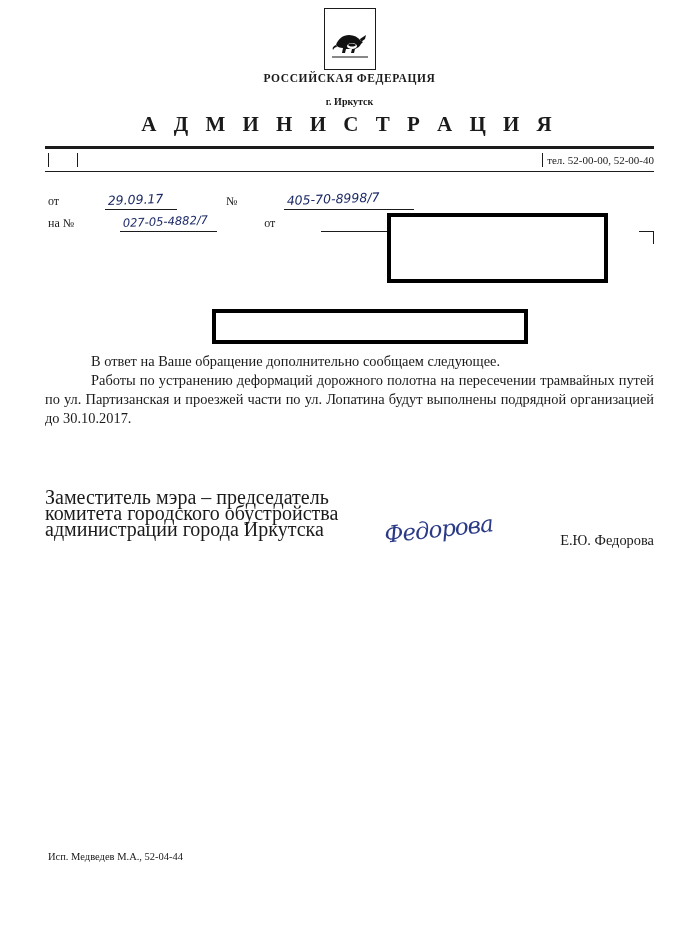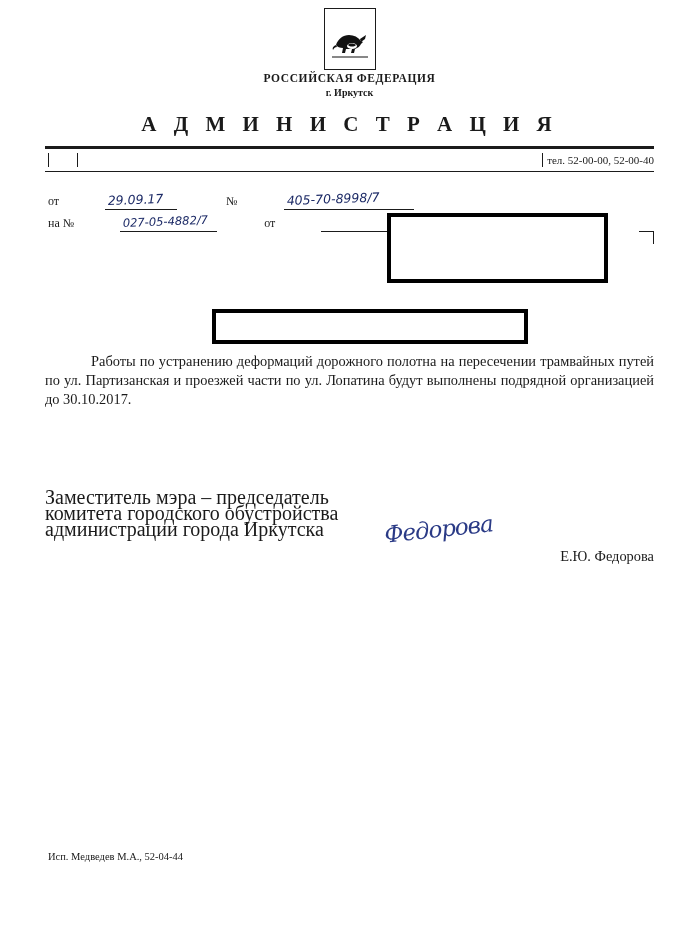--- a/index.html
+++ b/index.html
@@ -51,21 +51,21 @@
     top: 72px;
     left: 0; right: 0;
     text-align: center;
     font-size: 11.5px;
     font-weight: bold;
     letter-spacing: 0.6px;
     font-family: "Liberation Serif", serif;
   }
   .city-line {
     position: absolute;
-    top: 87px;
+    top: 96px;
     left: 0; right: 0;
     text-align: center;
     font-size: 10px;
     font-weight: bold;
     font-family: "Liberation Serif", serif;
   }
   .admin-line {
     position: absolute;
     top: 112px;
     left: 0; right: 0;
@@ -223,21 +223,20 @@
     line-height: 16px;
     font-family: "Liberation Serif", serif;
     white-space: pre-line;
   }
   .sig-name {
     position: absolute;
     right: 45px;
     top: 532px;
     font-size: 14.4px;
     font-family: "Liberation Serif", serif;
-    margin-top: 16px;
   }
   .signature {
     position: absolute;
     left: 384px;
     top: 516px;
     font-size: 23px;
     color: #2a3a86;
     font-family: "DejaVu Serif", serif;
     font-style: italic;
     transform: rotate(-6deg);
@@ -310,20 +309,21 @@
         <span class="hand small"></span>
       </span>
     </div>
   </div>
 
   <div class="redact" id="redact-1"></div>
   <div class="redact" id="redact-2"></div>
   <div class="corner-mark"></div>
 
   <div class="body-text">
+    <p>В ответ на Ваше обращение дополнительно сообщаем следующее.</p>
     <p>Работы по устранению деформаций дорожного полотна на пересечении трамвайных путей по ул. Партизанская и проезжей части по ул. Лопатина будут выполнены подрядной организацией до 30.10.2017.</p>
   </div>
 
   <div class="sig-title">Заместитель мэра – председатель
 комитета городского обустройства
 администрации города Иркутска</div>
   <div class="signature">Федорова</div>
   <div class="sig-name">Е.Ю. Федорова</div>
 
   <div class="footer">Исп. Медведев М.А., 52-04-44</div>

